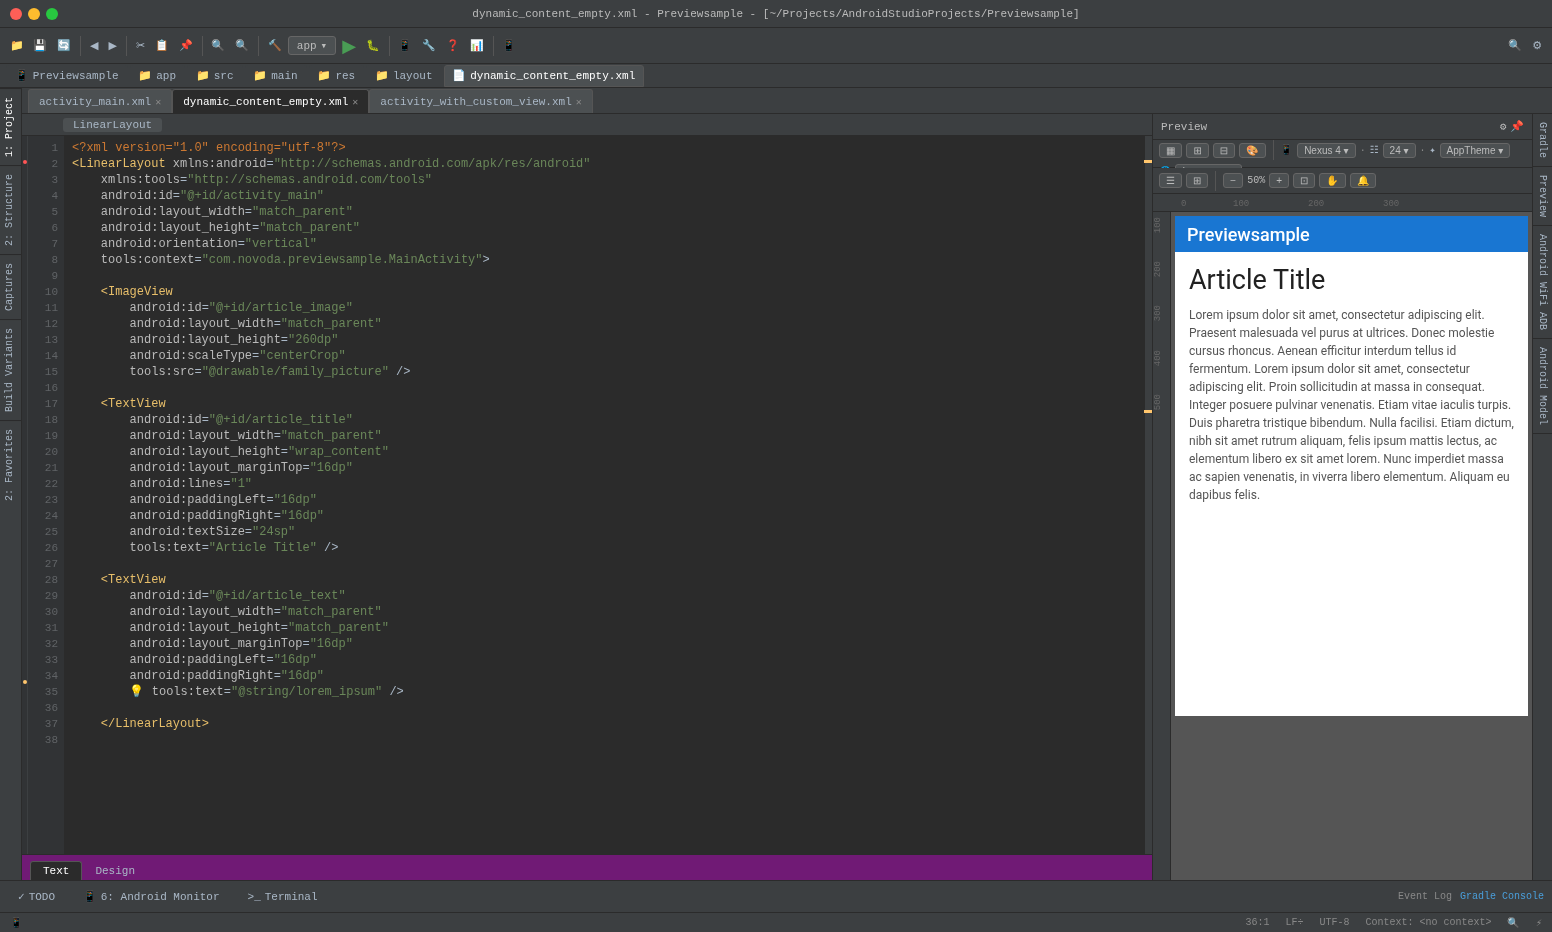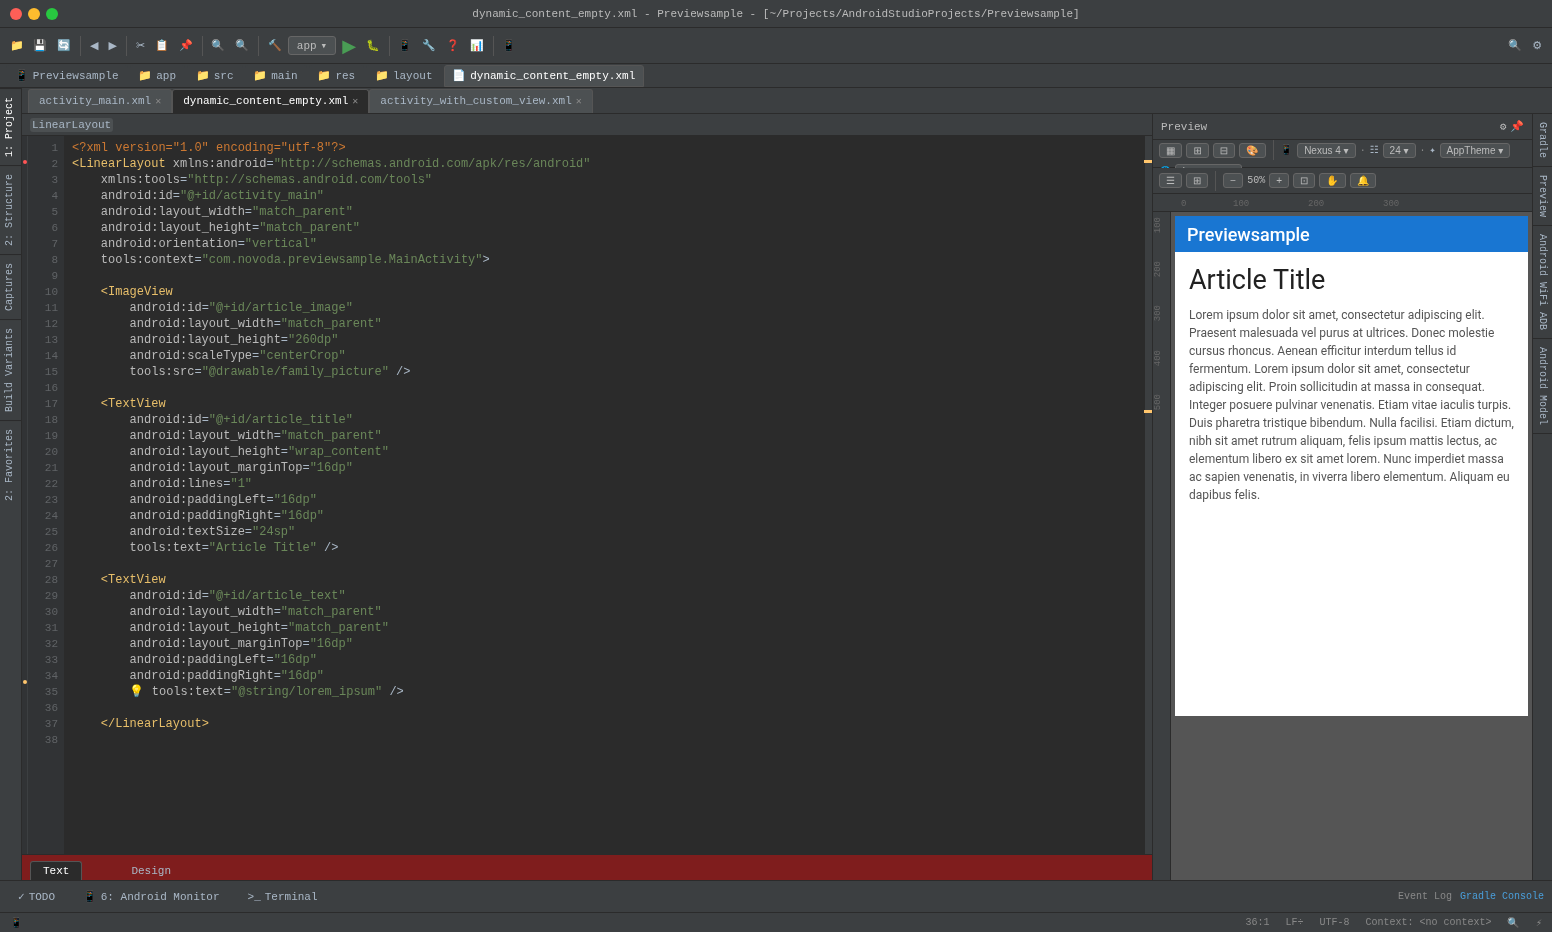--- a/index.html
+++ b/index.html
@@ -116,21 +116,21 @@
       color: #fff;
     }
     .tab-close { font-size: 10px; color: #888; }
 
     
     #file-tab-bar {
       height: 26px;
       background: #3c3f41;
       border-bottom: 1px solid #2b2b2b;
       display: flex;
-      align-items: center;
+      align-items: flex-end;
       padding-left: 6px;
     }
     .file-tab {
       height: 24px;
       padding: 0 10px;
       background: #4c5052;
       border: 1px solid #555;
       border-bottom: none;
       border-radius: 3px 3px 0 0;
       font-size: 11px;
@@ -152,23 +152,24 @@
       border-bottom: 1px solid #2b2b2b;
       display: flex;
       align-items: center;
       padding: 0 8px;
       gap: 4px;
       font-size: 11px;
       color: #a9b7c6;
     }
     .breadcrumb-item {
       background: #4c5052;
-      padding: 1px 2px;
+      padding: 1px 10px;
       border-radius: 3px;
       font-size: 11px;
+      margin-left: 33px;
     }
     #line-numbers {
       width: 36px;
       background: #313335;
       padding: 4px 0;
       text-align: right;
       color: #606366;
       font-size: 11px;
       line-height: 16px;
       padding-right: 6px;
@@ -488,26 +489,25 @@
       position: absolute;
       left: 1px;
       width: 4px;
       height: 4px;
       border-radius: 50%;
       background: #ffc66d;
     }
 
     #bottom-tabs-row {
       height: 26px;
-      background: #7f1d1d;
+      background: #701a75;
       border-top: 1px solid #2b2b2b;
       display: flex;
       align-items: flex-end;
       padding: 0 8px;
-      gap: 36px;
     }
     .edit-tab {
       padding: 3px 12px;
       font-size: 11px;
       color: #a9b7c6;
       cursor: pointer;
       border: 1px solid transparent;
       border-bottom: none;
       border-radius: 3px 3px 0 0;
     }

